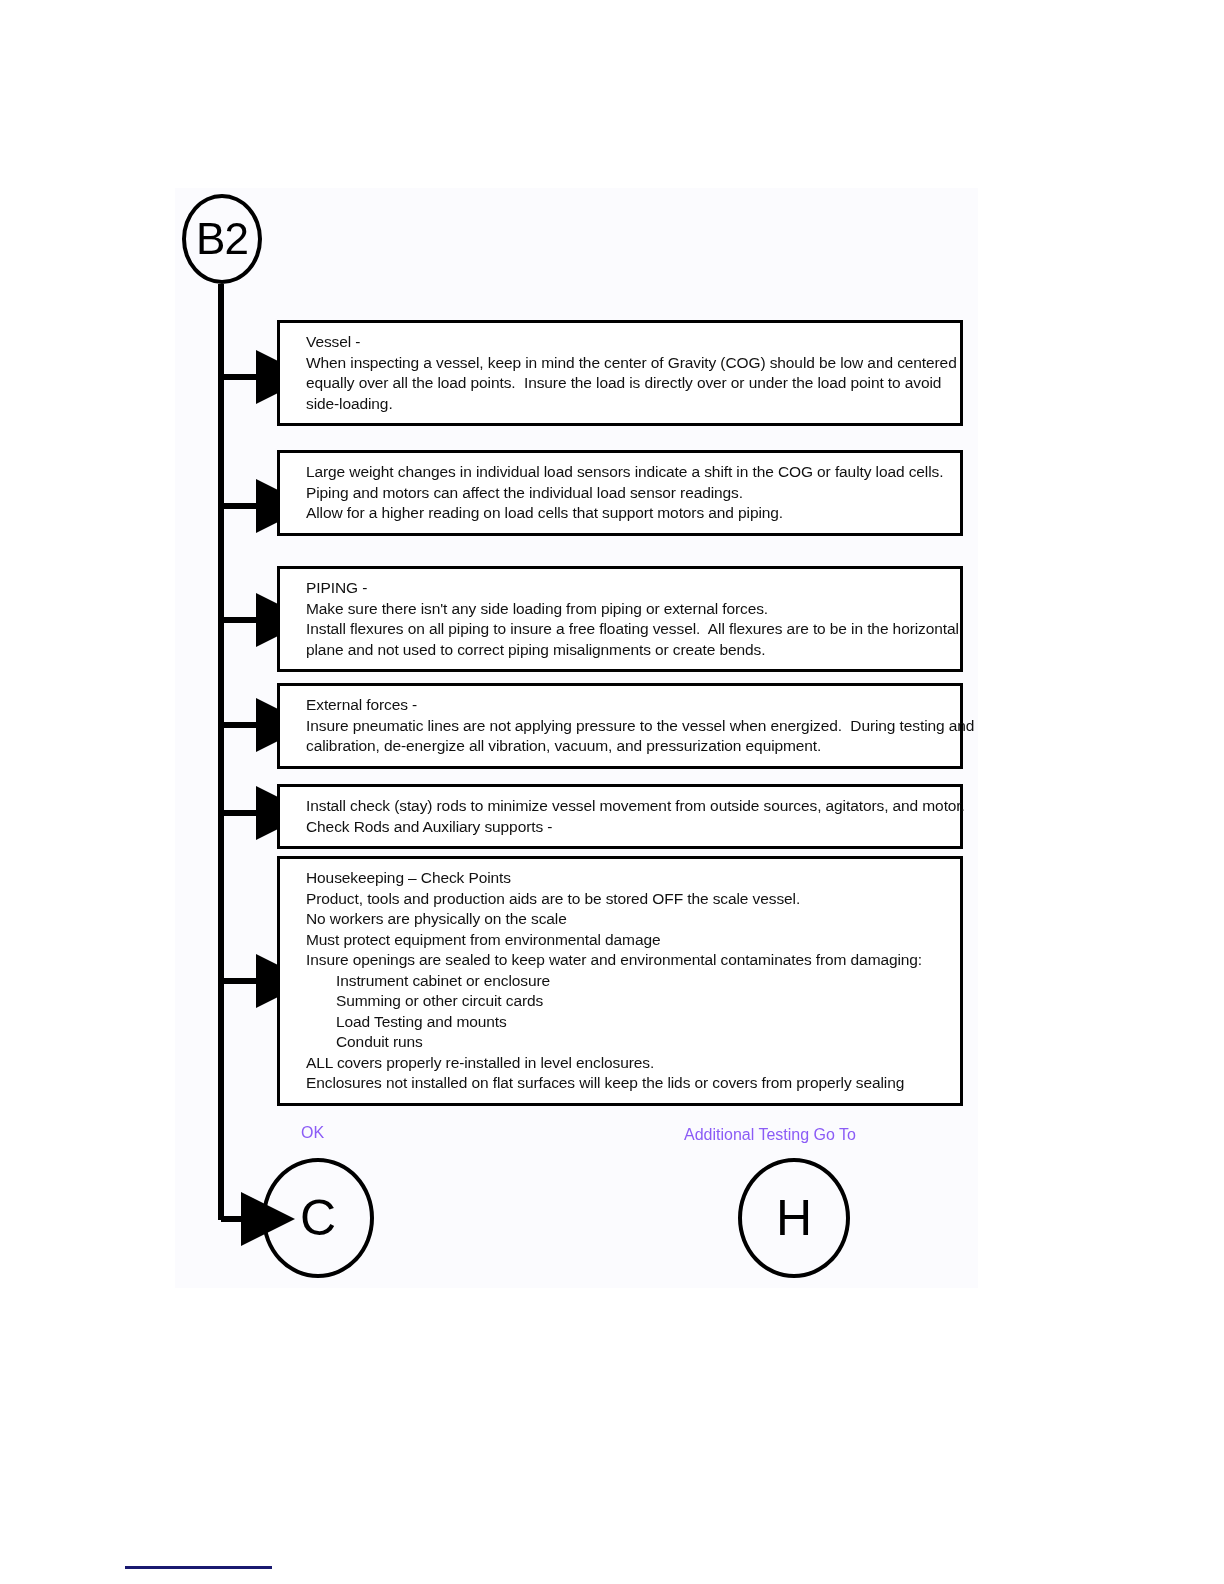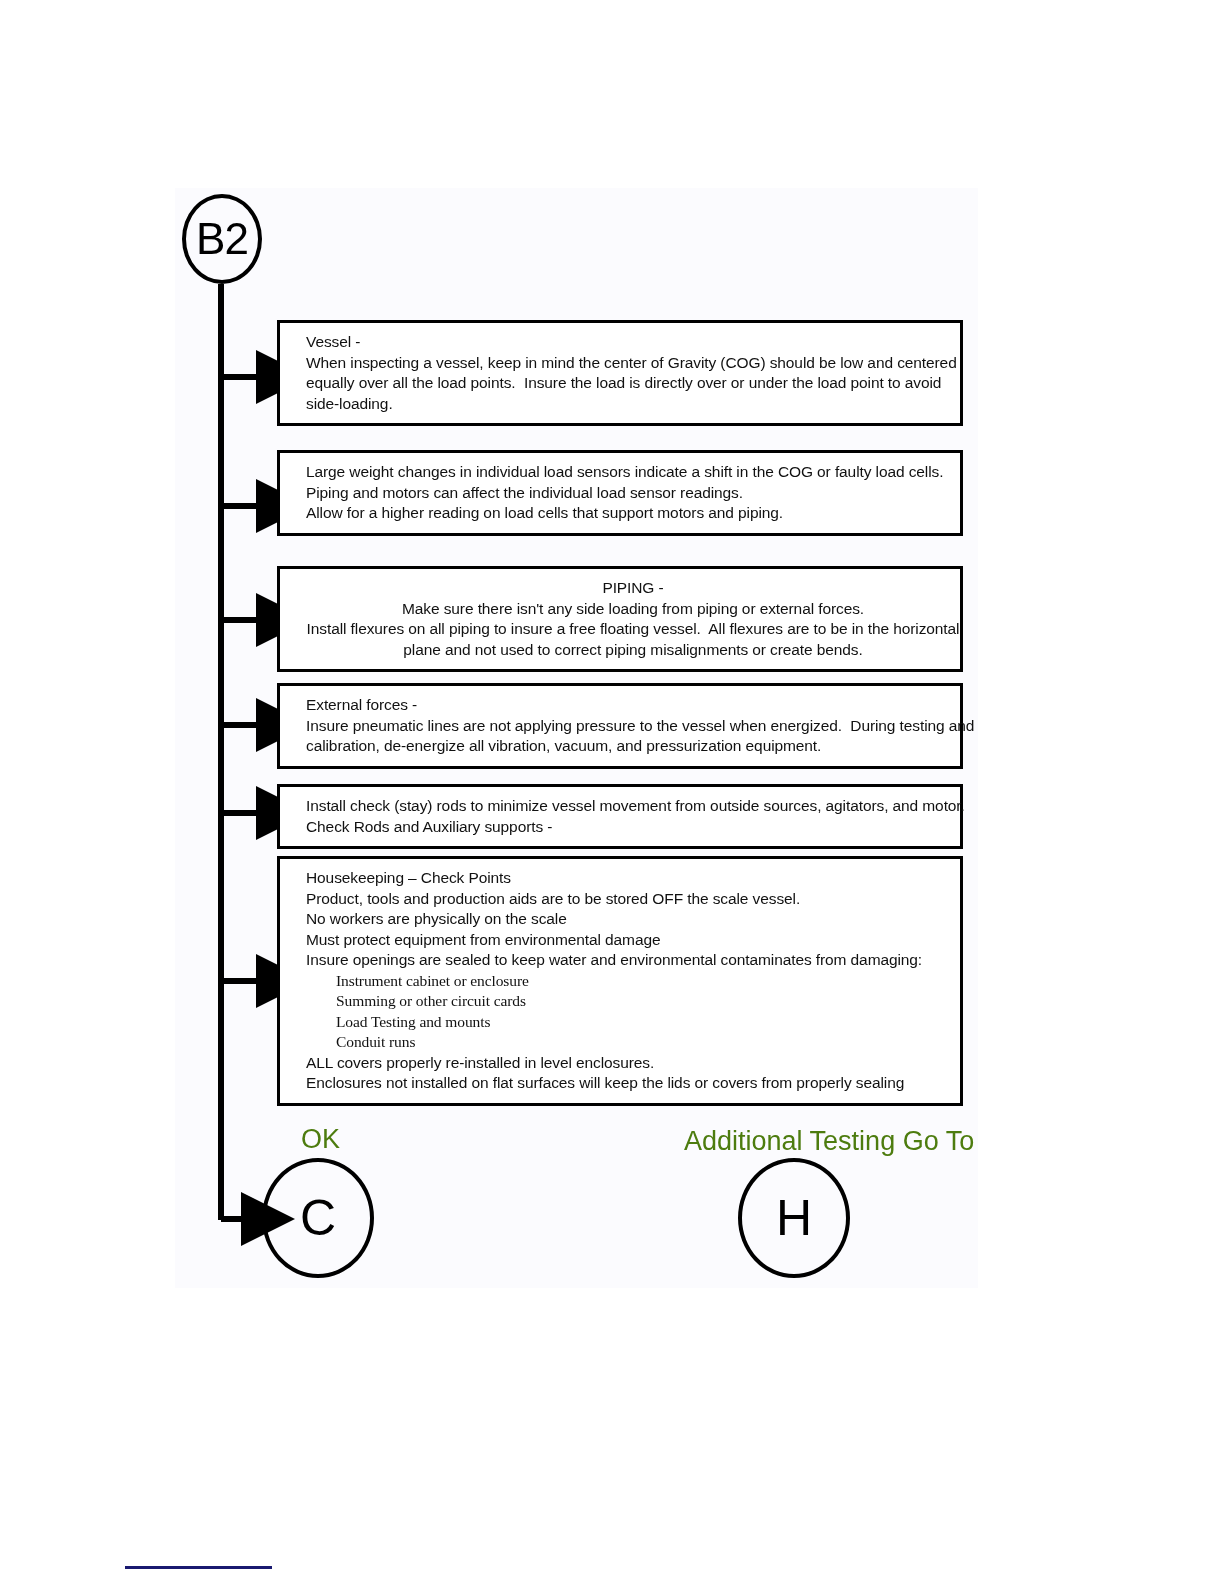--- a/index.html
+++ b/index.html
@@ -96,28 +96,27 @@
   }
   .pbox .line {
     font-size: 15.5px;
     line-height: 20.5px;
     color: #111;
     white-space: pre;
     letter-spacing: -0.1px;
   }
   .pbox .line.indent {
     padding-left: 30px;
-    font-family: Liberation Serif, serif;
   }
 
   
   .flabel {
     position: absolute;
-    font-size: 27px;
-    color: #4d7c0f;
+    font-size: 16px;
+    color: #8b5cf6;
     white-space: nowrap;
   }
   #label-ok { left: 301px; top: 1124px; }
   #label-additional { left: 684px; top: 1126px; }
 
   
   #footer-rule {
     position: absolute;
     left: 125px;
     top: 1566px;
@@ -167,21 +166,21 @@
     <div class="line">equally over all the load points.  Insure the load is directly over or under the load point to avoid</div>
     <div class="line">side-loading.</div>
   </div>
 
   <div class="pbox" id="box-cog" style="top:450px;">
     <div class="line">Large weight changes in individual load sensors indicate a shift in the COG or faulty load cells.</div>
     <div class="line">Piping and motors can affect the individual load sensor readings.</div>
     <div class="line">Allow for a higher reading on load cells that support motors and piping.</div>
   </div>
 
-  <div class="pbox" id="box-piping" style="top:566px;text-align:center;">
+  <div class="pbox" id="box-piping" style="top:566px;">
     <div class="line">PIPING -</div>
     <div class="line">Make sure there isn't any side loading from piping or external forces.</div>
     <div class="line">Install flexures on all piping to insure a free floating vessel.  All flexures are to be in the horizontal</div>
     <div class="line">plane and not used to correct piping misalignments or create bends.</div>
   </div>
 
   <div class="pbox" id="box-external" style="top:683px;">
     <div class="line">External forces -</div>
     <div class="line">Insure pneumatic lines are not applying pressure to the vessel when energized.  During testing and</div>
     <div class="line">calibration, de-energize all vibration, vacuum, and pressurization equipment.</div>

